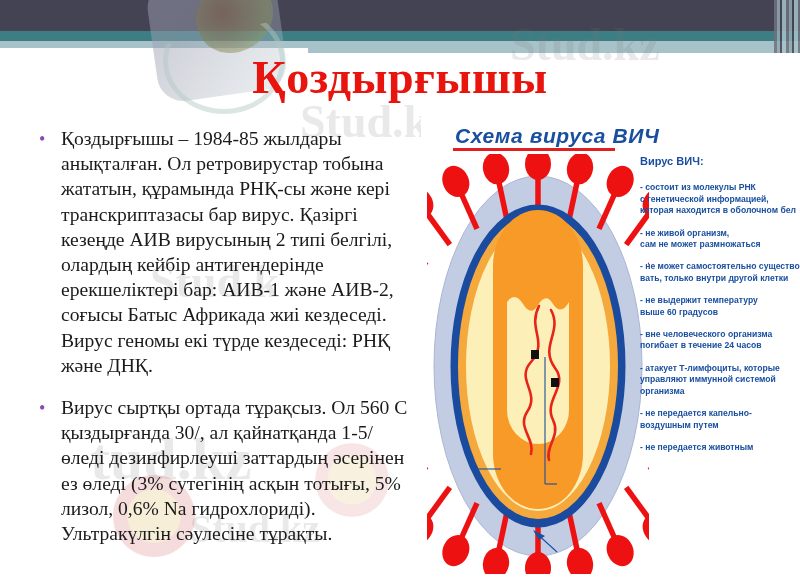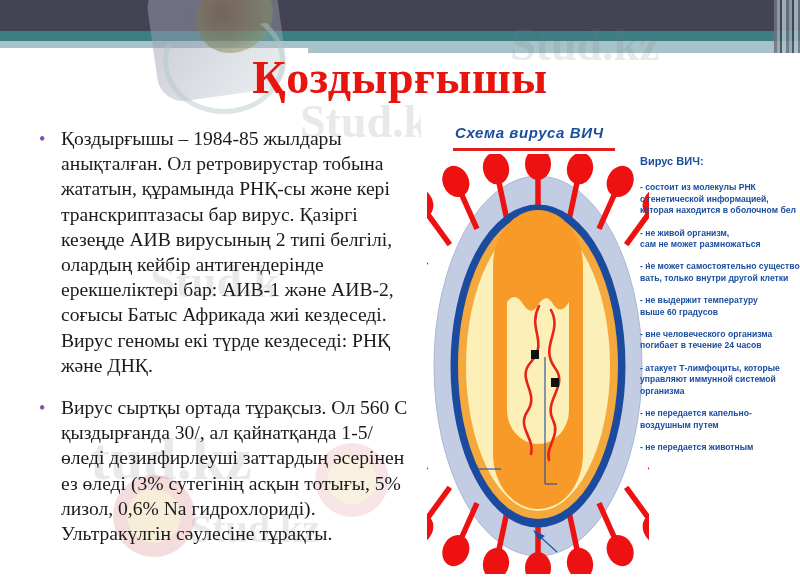--- a/index.html
+++ b/index.html
@@ -164,21 +164,21 @@
     width: 379px; height: 469px;
     background: #ffffff;
   }
   #panel-title {
     position: absolute;
     left: 34px; top: 16px;
     color: #1a4fa0;
     font-family: "Liberation Sans", "DejaVu Sans", sans-serif;
     font-weight: 700;
     font-style: italic;
-    font-size: 15px;
+    font-size: 21px;
     letter-spacing: .6px;
     white-space: nowrap;
   }
   #panel-title-rule {
     position: absolute;
     left: 32px; top: 40px;
     width: 162px; height: 2.5px;
     background: #e02020;
   }
 

